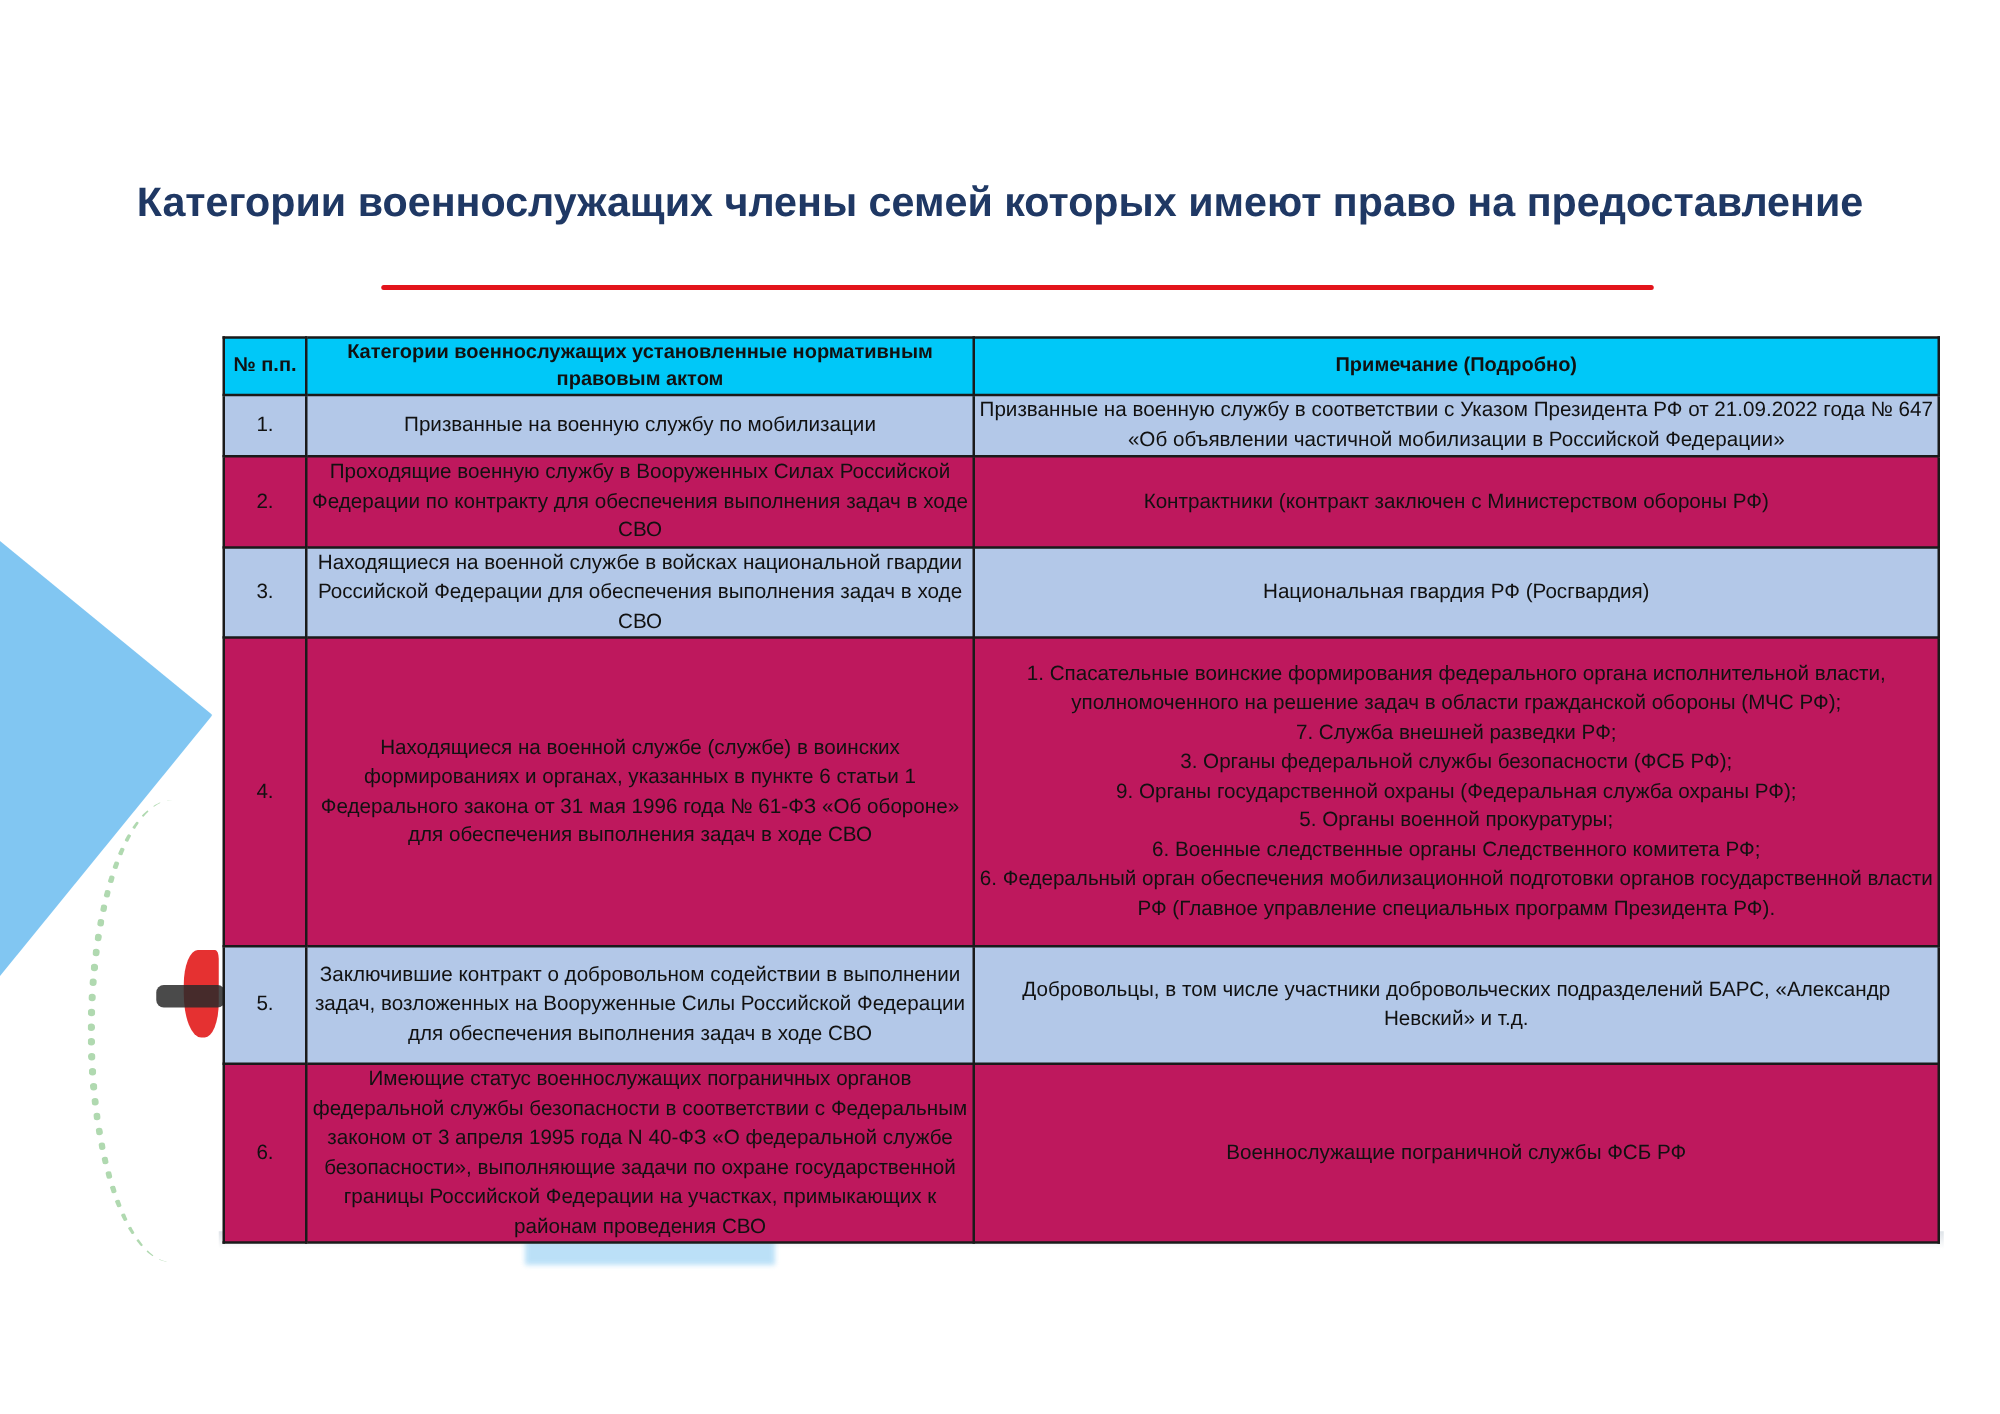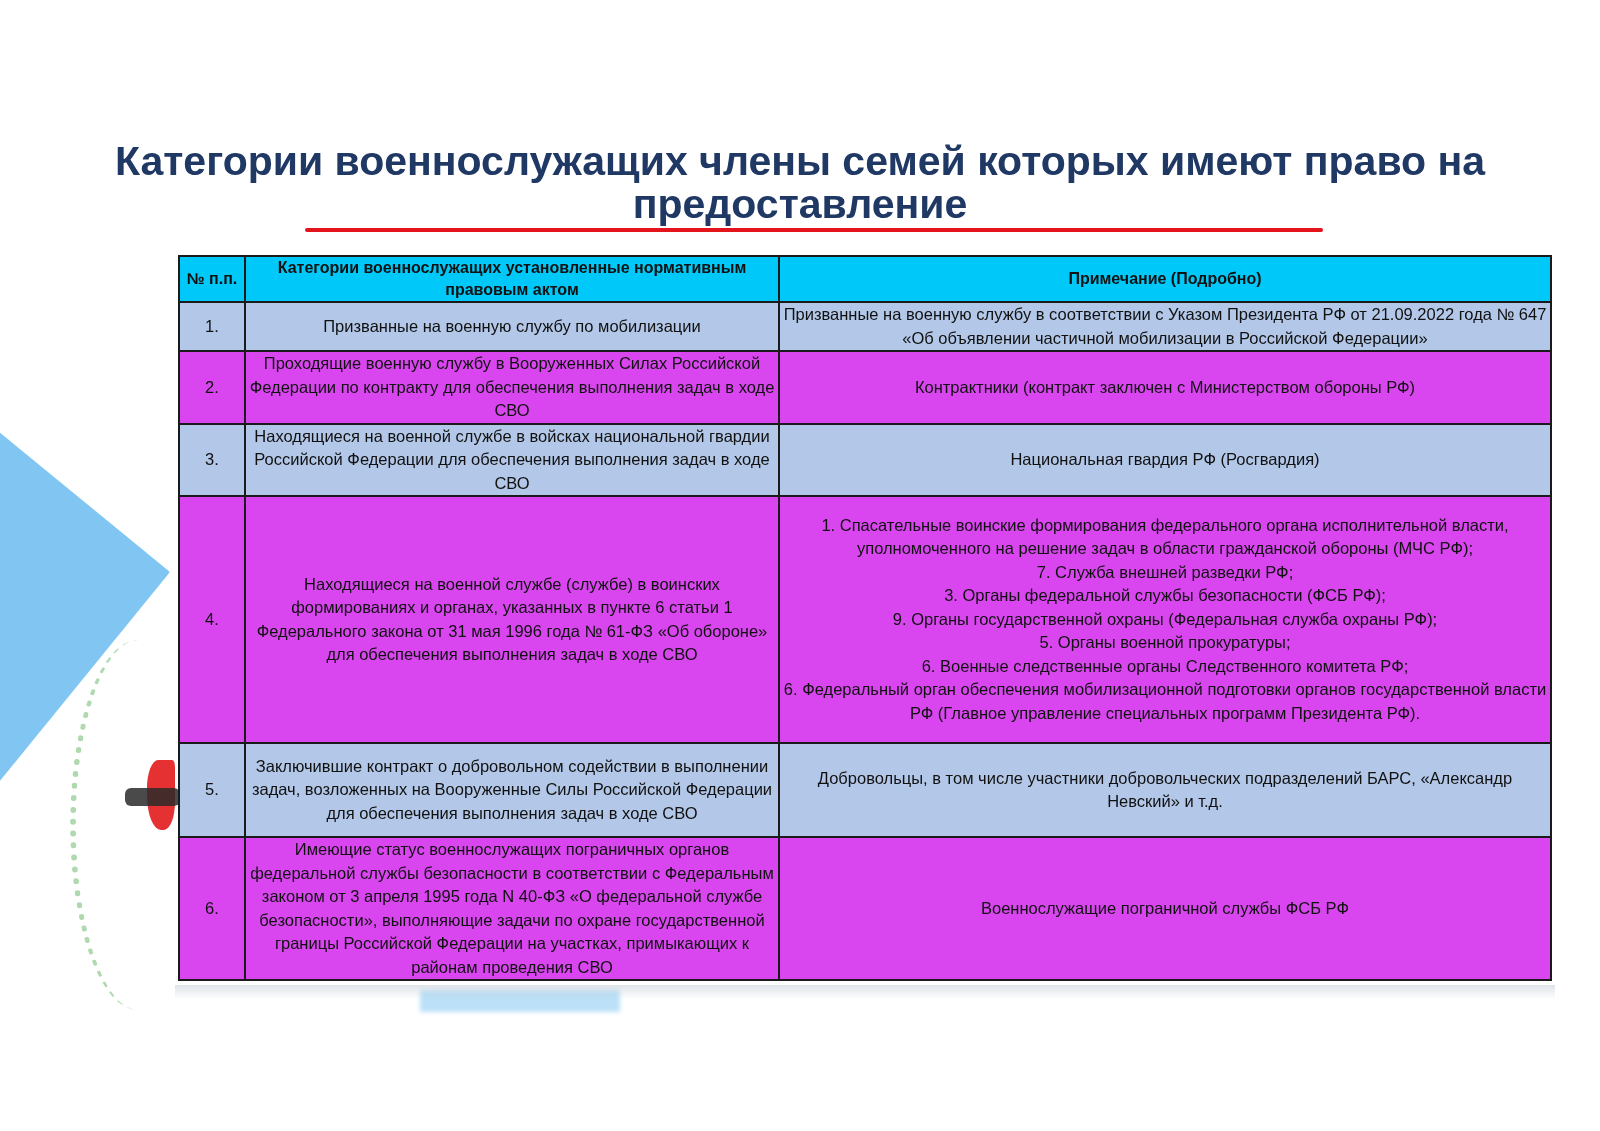--- a/index.html
+++ b/index.html
@@ -29,42 +29,42 @@
   .bg-emblem .red { position:absolute; left:22px; top:0; width:28px; height:70px; background:#e21b1b; border-radius:40% 10% 40% 50%; opacity:0.9;}
   .bg-emblem .black { position:absolute; left:0; top:28px; width:55px; height:18px; background:#2a2a2a; border-radius:6px; opacity:0.85;}
   .bg-shadow {
     position: absolute; left: 175px; top: 985px; width: 1380px; height: 14px;
     background: linear-gradient(to bottom, rgba(190,200,210,0.5), rgba(255,255,255,0));
   }
 
   .title {
     position: absolute; left: 0; top: 140px; width: 1600px;
     text-align: center; color: #1f3864;
-    font-weight: bold; font-size: 41px; line-height: 43px;
+    font-weight: bold; font-size: 33px; line-height: 43px;
   }
   .title-underline {
     position: absolute; left: 305px; top: 228px; width: 1018px; height: 4px;
     background: #e3141b; border-radius: 2px;
   }
 
   table.main {
-    position: absolute; left: 178px; top: 255px; width: 1372px;
+    position: absolute; left: 178px; top: 269px; width: 1372px;
     border-collapse: collapse; table-layout: fixed;
     font-size: 16.5px; color: #111;
   }
   table.main th, table.main td {
     border: 2px solid #1a1a1a; text-align: center; vertical-align: middle;
     padding: 0 3px; line-height: 23.5px;
   }
   table.main th {
     background: #00c8f8; font-weight: bold; font-size: 16px; line-height: 22px;
     height: 44px;
   }
   tr.dark td { background: #b3c8e8; }
-  tr.light td { background: #d946ef; }
+  tr.light td { background: #be185d; }
   col.c1 { width: 66px; }
   col.c2 { width: 534px; }
   col.c3 { width: 772px; }
   .notes-list { display: block; }
   .notes-list span { display: block; }
 </style>
 </head>
 <body>
 
 <div class="bg-blue"></div>

